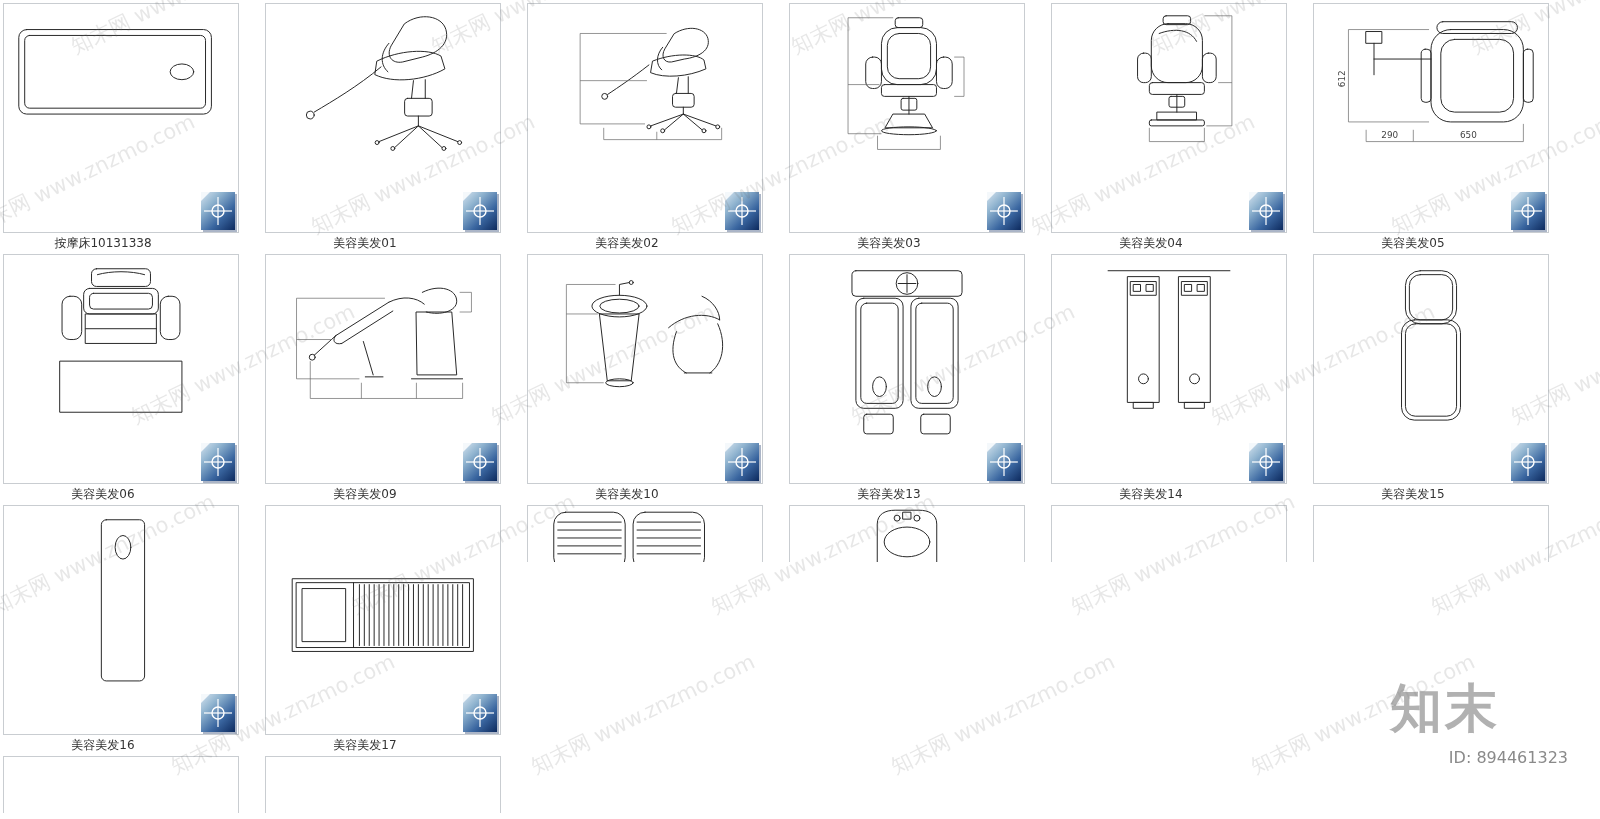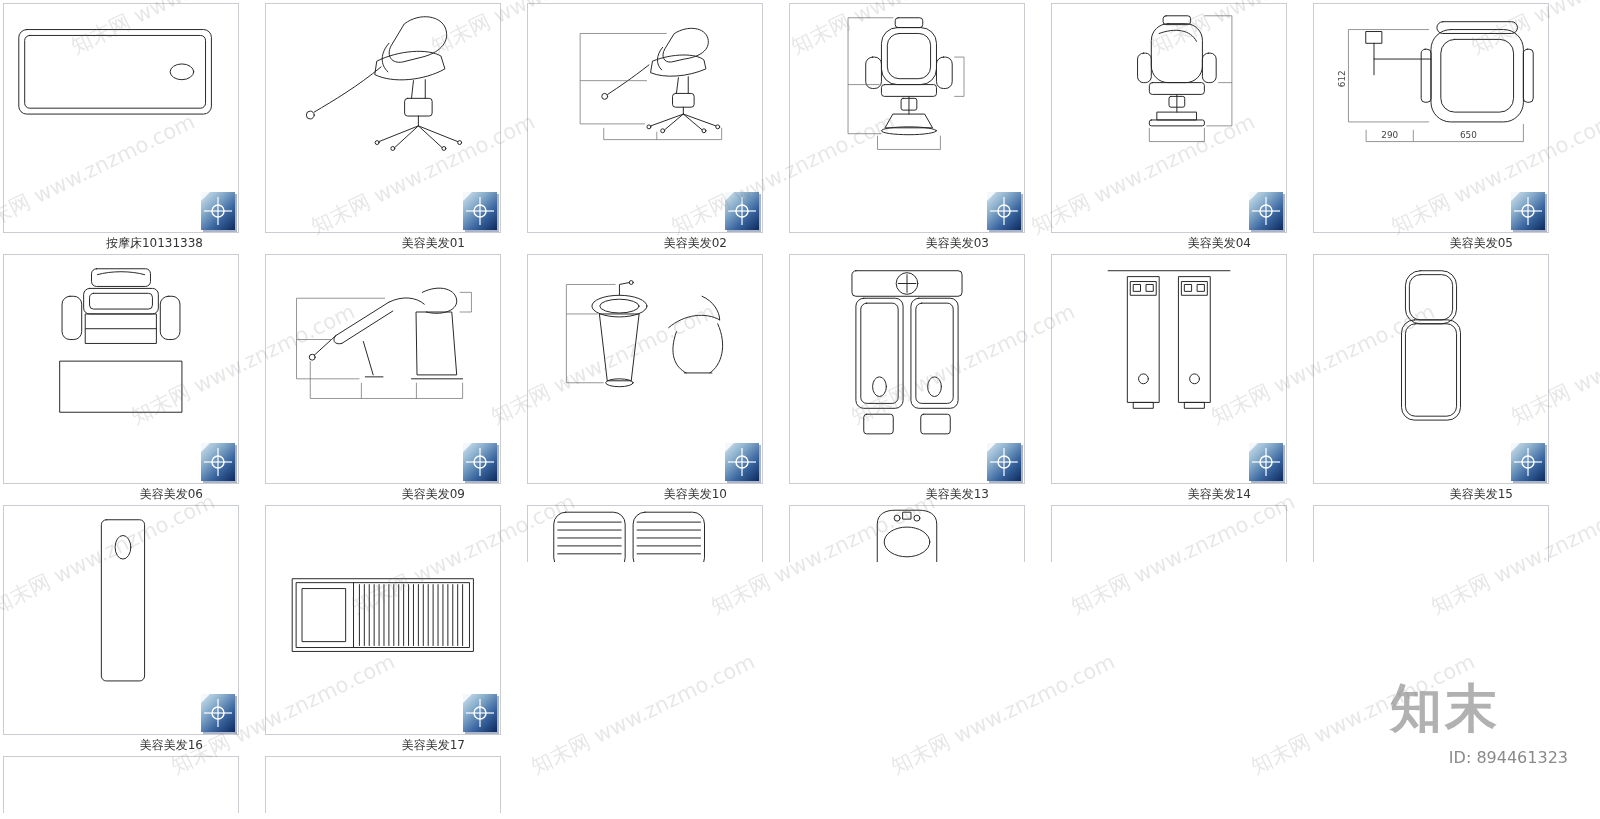--- a/index.html
+++ b/index.html
@@ -13,21 +13,21 @@
     display:grid; grid-template-columns:repeat(6,236px); column-gap:26px;
   }
   .item { width:200px; }
   .thumb {
     position:relative; width:236px; height:230px;
     border:1px solid #c9cdd1; background:#fff; box-sizing:border-box;
     overflow:hidden;
   }
   .item.p .thumb { height:57px; border-bottom:none; }
   .label {
-    height:21px; line-height:21px; text-align:right;
+    height:21px; line-height:21px; text-align:center;
     font-size:12px; color:#333; overflow:hidden; white-space:nowrap;
   }
   svg.draw { width:234px; height:228px; display:block; }
   .item.p svg.draw { height:57px; }
   .ln { stroke:#262626; fill:none; stroke-width:1; stroke-linecap:round; stroke-linejoin:round; }
   .dm { stroke:#666; fill:none; stroke-width:0.7; }
   .dimtext { font-size:9px; fill:#444; stroke:none; }
   .fileicon {
     position:absolute; right:3px; bottom:2px; width:34px; height:38px;
     background:linear-gradient(135deg,#d6e4ef 0%,#8fb3cf 30%,#3a66a0 65%,#0d2a5e 100%);

